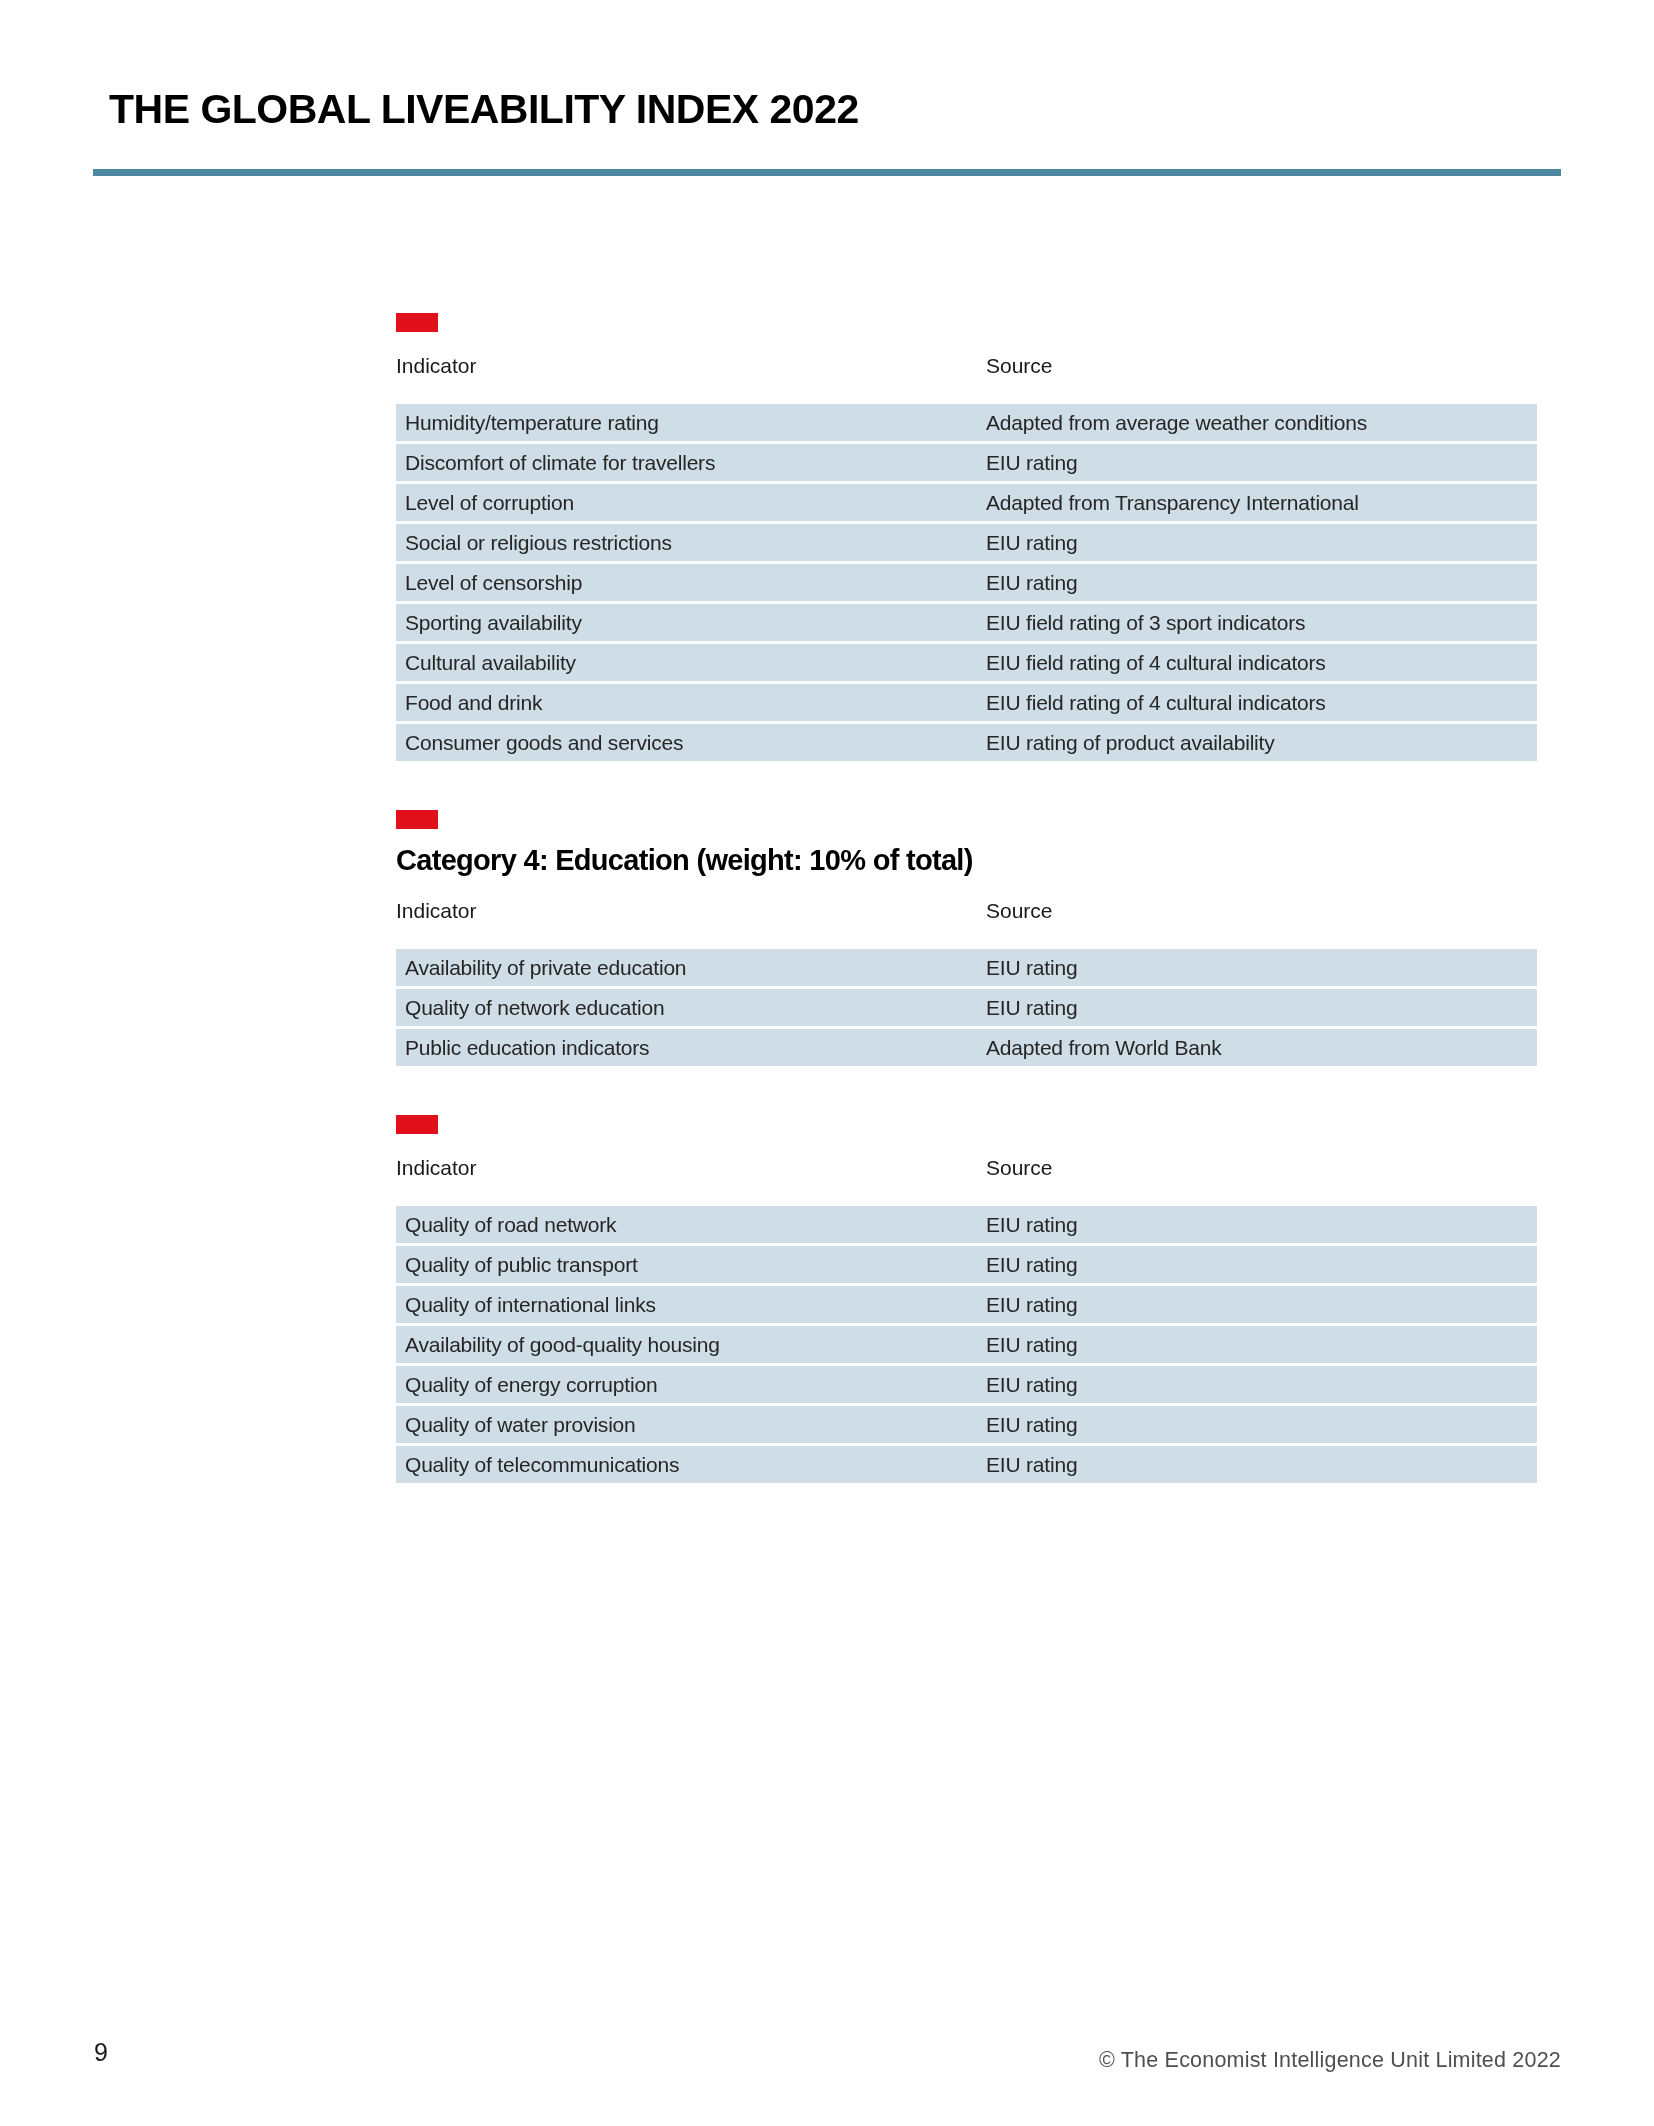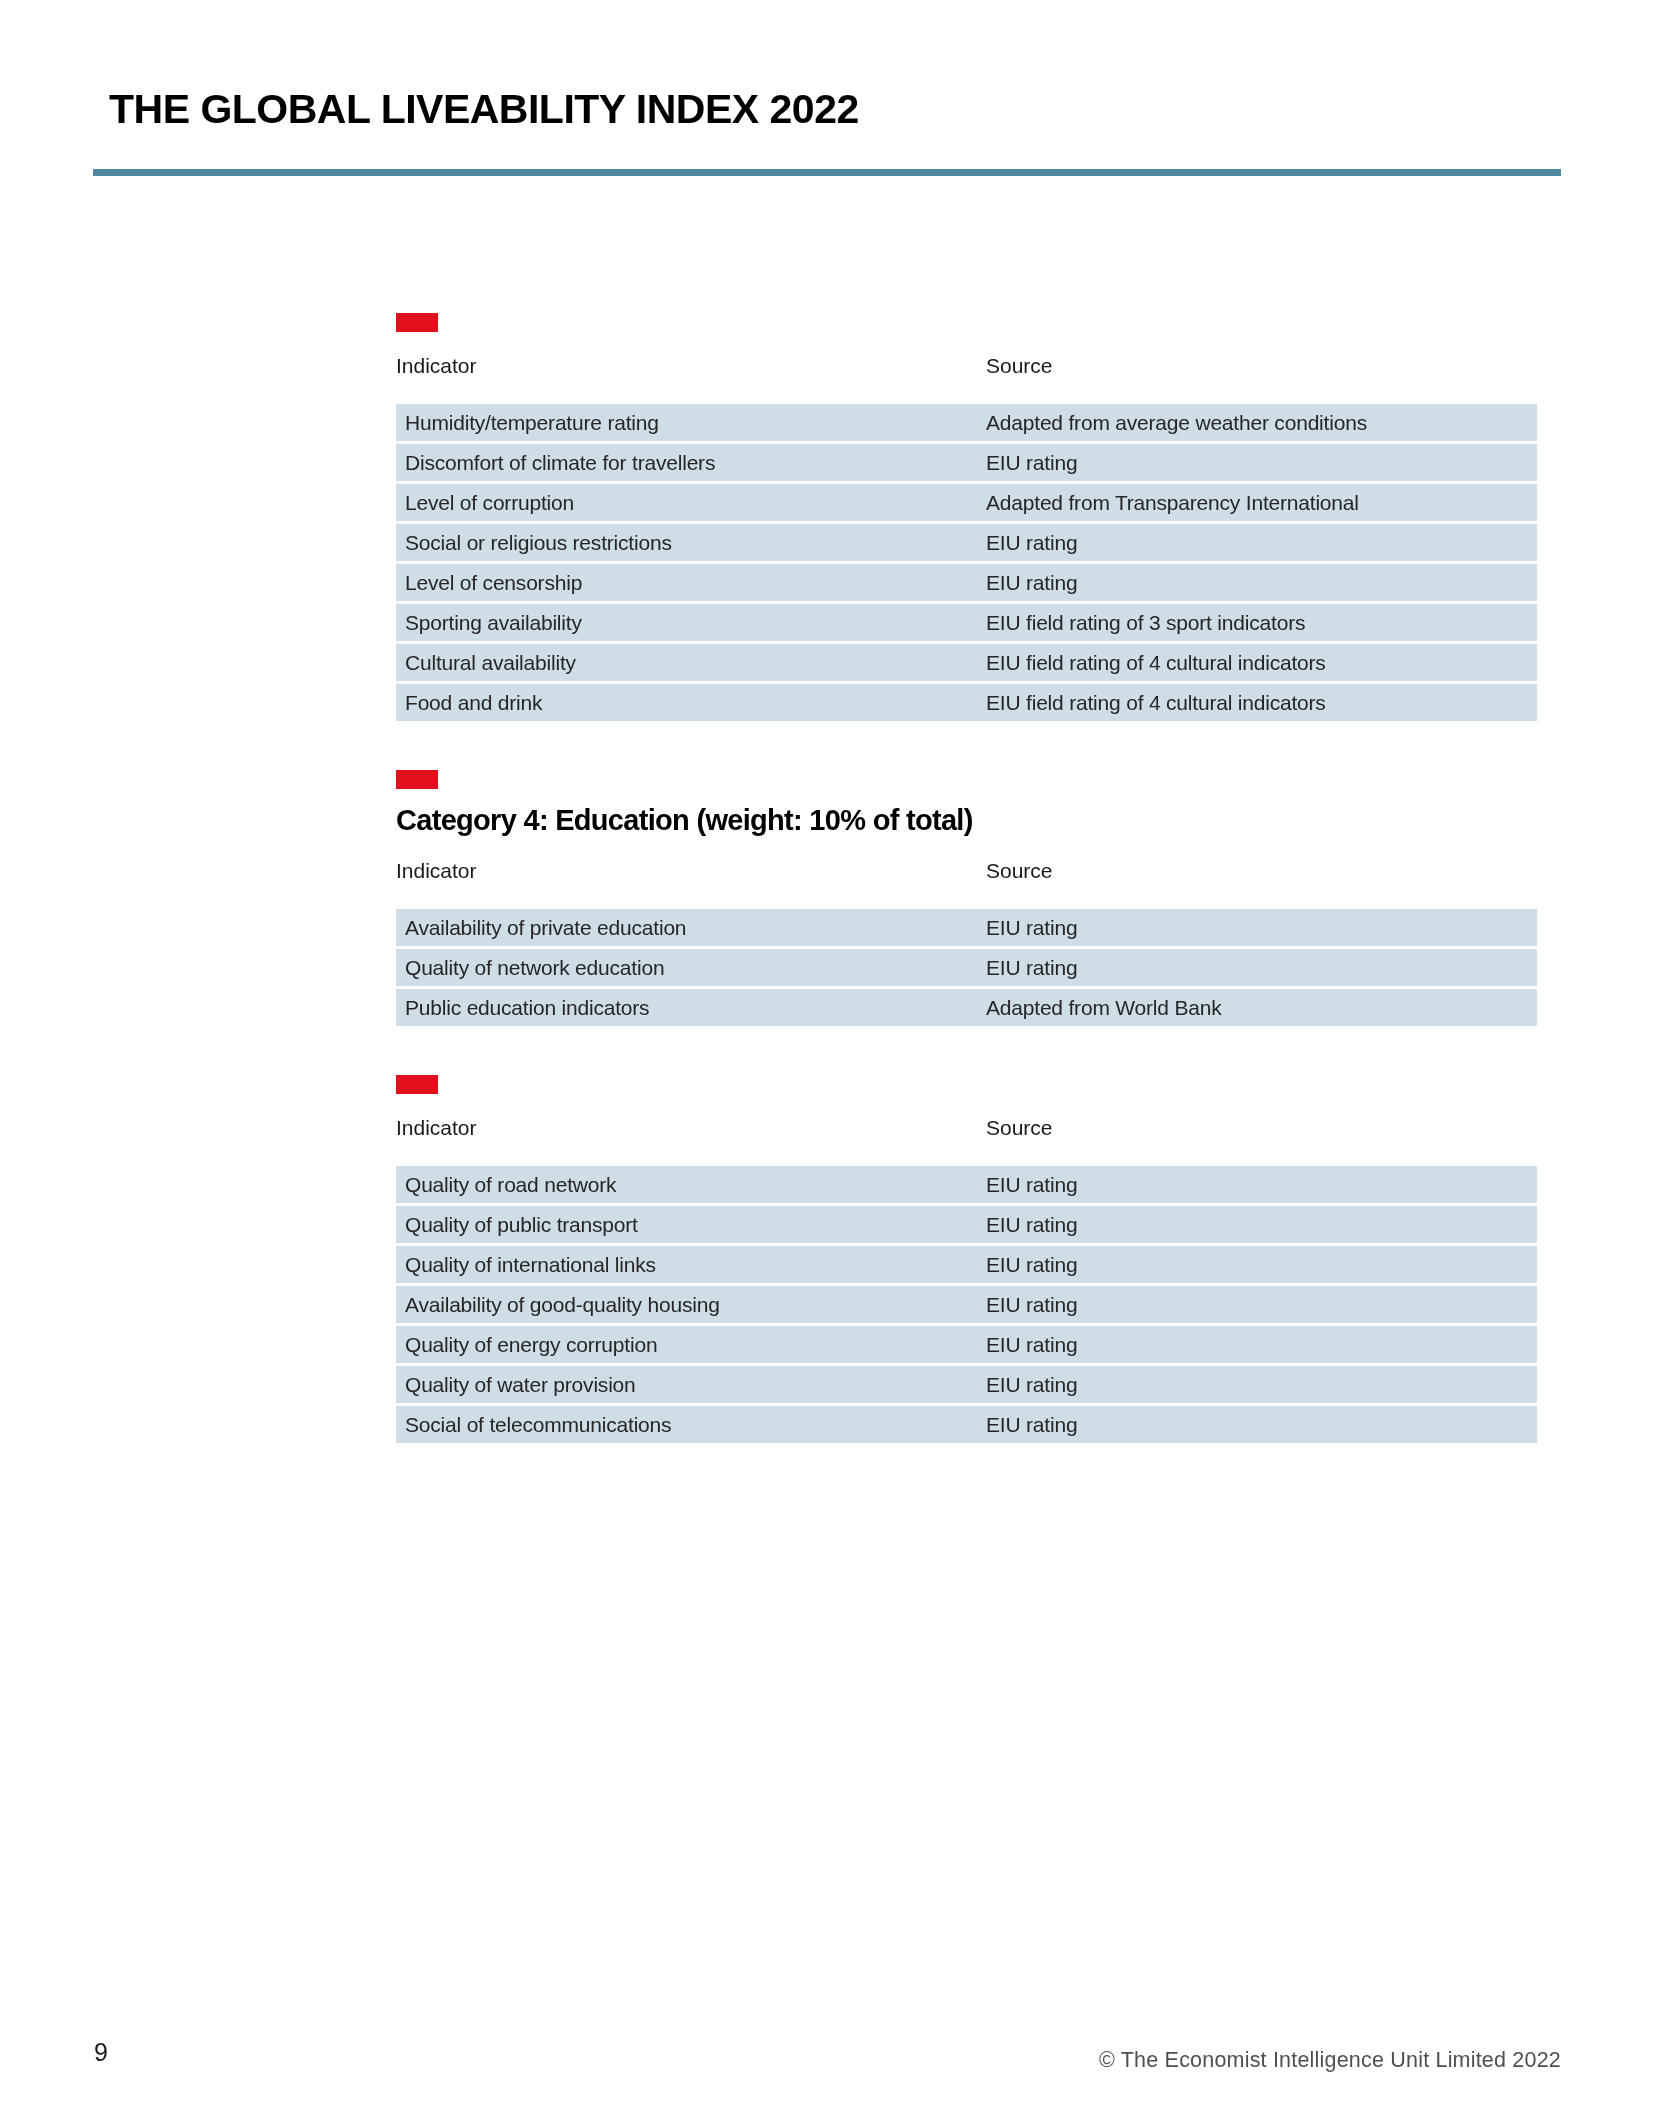--- a/index.html
+++ b/index.html
@@ -101,20 +101,24 @@
   <div class="row">
     <span class="cell-ind">Cultural availability</span>
     <span class="cell-src">EIU field rating of 4 cultural indicators</span>
   </div>
 
   <div class="row">
     <span class="cell-ind">Food and drink</span>
     <span class="cell-src">EIU field rating of 4 cultural indicators</span>
   </div>
 
+  <div class="row">
+    <span class="cell-ind">Consumer goods and services</span>
+    <span class="cell-src">EIU rating of product availability</span>
+  </div>
 </div>
   </section>
 
   <section class="section">
     <div class="marker"></div>
     <h2 class="section-title">Category 4: Education (weight: 10% of total)</h2>
     <div class="col-headers">
       <span class="col-ind">Indicator</span>
       <span class="col-src">Source</span>
     </div>
@@ -167,21 +171,21 @@
     <span class="cell-ind">Quality of energy corruption</span>
     <span class="cell-src">EIU rating</span>
   </div>
 
   <div class="row">
     <span class="cell-ind">Quality of water provision</span>
     <span class="cell-src">EIU rating</span>
   </div>
 
   <div class="row">
-    <span class="cell-ind">Social of telecommunications</span>
+    <span class="cell-ind">Quality of telecommunications</span>
     <span class="cell-src">EIU rating</span>
   </div>
 </div>
   </section>
 </main>
   <div class="footer-page-number">9</div>
   <div class="footer-copyright">© The Economist Intelligence Unit Limited 2022</div>
 </div>
 
 </body></html>

